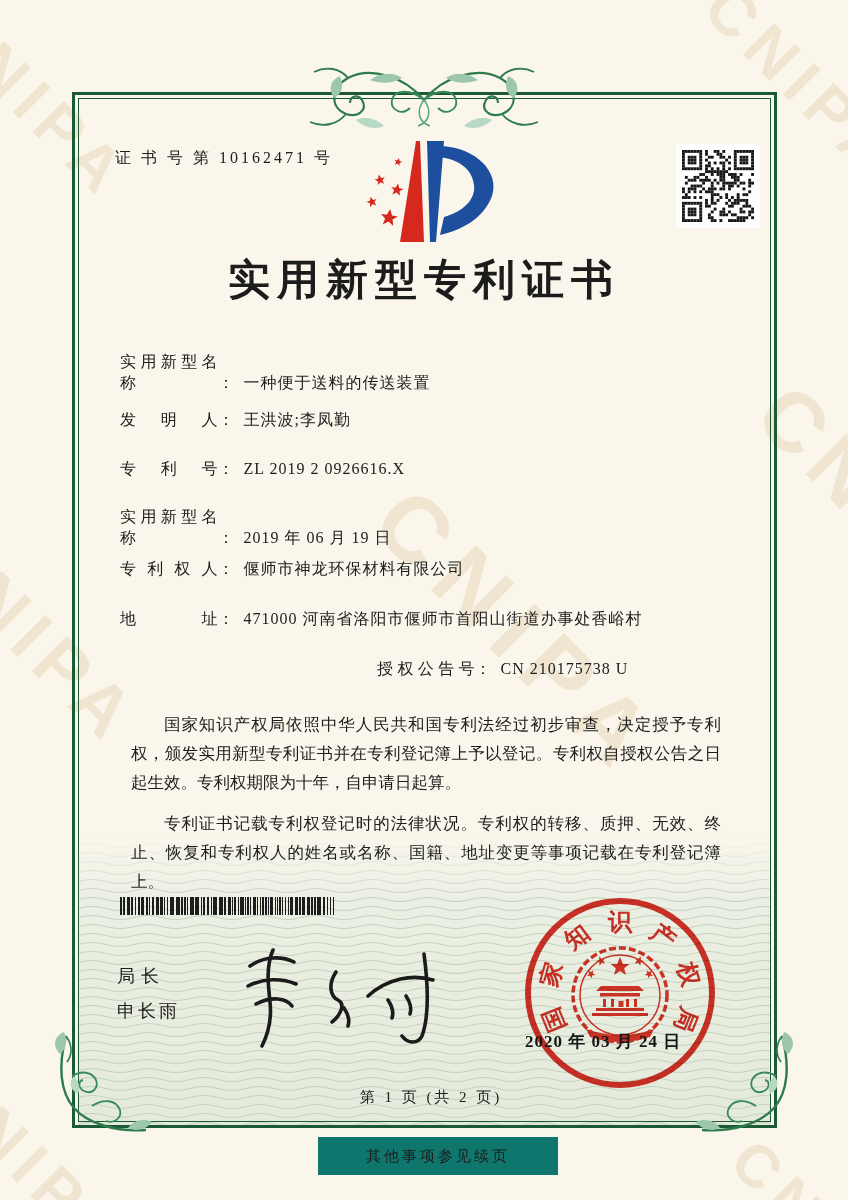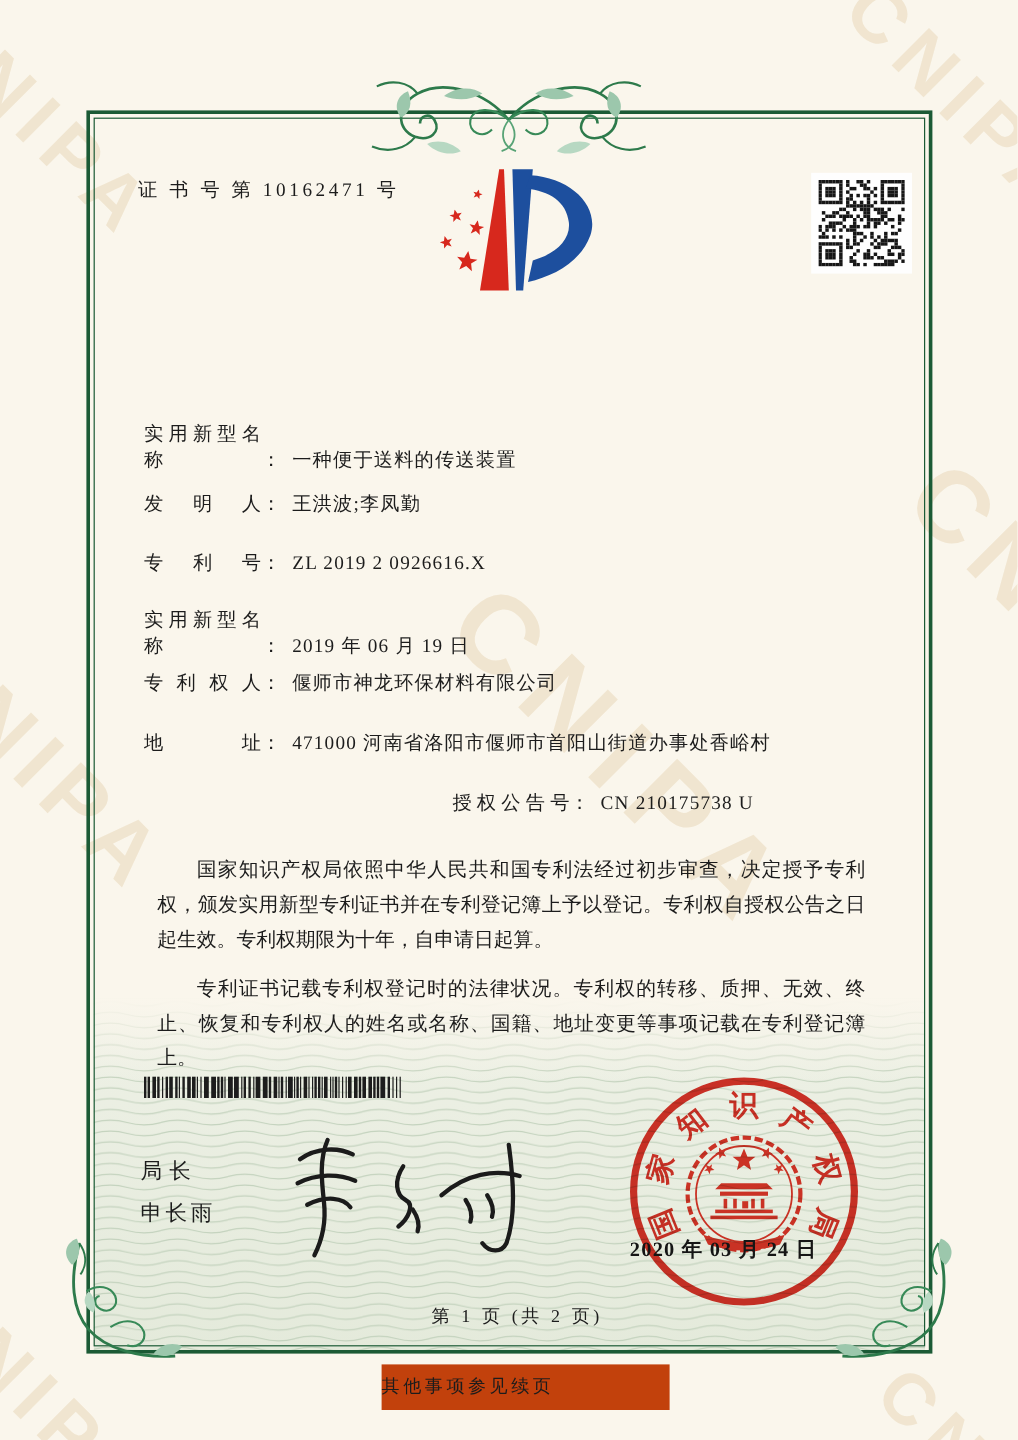--- a/index.html
+++ b/index.html
@@ -45,22 +45,22 @@
   .sig-name{position:absolute;left:117px;top:999px;font-size:18px;letter-spacing:3px;z-index:3;}
   .sig-script{position:absolute;left:228px;top:944px;width:224px;height:108px;z-index:3;}
   
   .seal{position:absolute;left:520px;top:893px;width:200px;height:200px;z-index:3;opacity:.95;
         mix-blend-mode:multiply;}
   .sealdate{position:absolute;left:512px;top:1030px;width:182px;text-align:center;font-size:17px;
         font-weight:600;letter-spacing:1px;color:#151515;z-index:4;}
   
   .pageinfo{position:absolute;left:0;right:0;top:1088px;text-align:center;font-size:15px;
         letter-spacing:3px;z-index:3;padding-left:14px;}
-  .contbox{position:absolute;left:318px;top:1137px;width:240px;height:38px;background:#c2410c;
-        line-height:38px;font-size:15px;letter-spacing:3px;z-index:3;}
+  .contbox{position:absolute;left:318px;top:1137px;width:240px;height:38px;background:#0f766e;
+        text-align:center;line-height:38px;font-size:15px;letter-spacing:3px;z-index:3;}
 </style>
 </head>
 <body>
 
 <div id="page">
 
   <div class="wm" style="left:-28px;top:-12px;font-size:64px;">CNIPA</div>
   <div class="wm" style="left:742px;top:-30px;font-size:64px;">CNIPA</div>
   <div class="wm" style="left:428px;top:468px;font-size:92px;letter-spacing:16px;">CNIPA</div>
   <div class="wm" style="left:806px;top:366px;font-size:84px;">CNIPA</div>
@@ -428,20 +428,21 @@
         <rect x="37.44" y="69.12" width="2.88" height="2.88" fill="#161616"></rect>
         <rect x="46.08" y="69.12" width="2.88" height="2.88" fill="#161616"></rect>
         <rect x="48.96" y="69.12" width="2.88" height="2.88" fill="#161616"></rect>
         <rect x="51.84" y="69.12" width="2.88" height="2.88" fill="#161616"></rect>
         <rect x="54.72" y="69.12" width="2.88" height="2.88" fill="#161616"></rect>
         <rect x="57.60" y="69.12" width="2.88" height="2.88" fill="#161616"></rect>
         <rect x="60.48" y="69.12" width="2.88" height="2.88" fill="#161616"></rect>
       </svg>
   </div>
 
+  <div class="title">实用新型专利证书</div>
 
   <div class="frow" style="top:352px">
     <span class="flabel">实用新型名称</span><span class="fcolon">：</span><span class="fvalue">一种便于送料的传送装置</span>
   </div>
   <div class="frow" style="top:410px">
     <span class="flabel">发明人</span><span class="fcolon">：</span><span class="fvalue">王洪波;李凤勤</span>
   </div>
   <div class="frow" style="top:459px">
     <span class="flabel">专利号</span><span class="fcolon">：</span><span class="fvalue">ZL 2019 2 0926616.X</span>
   </div>

